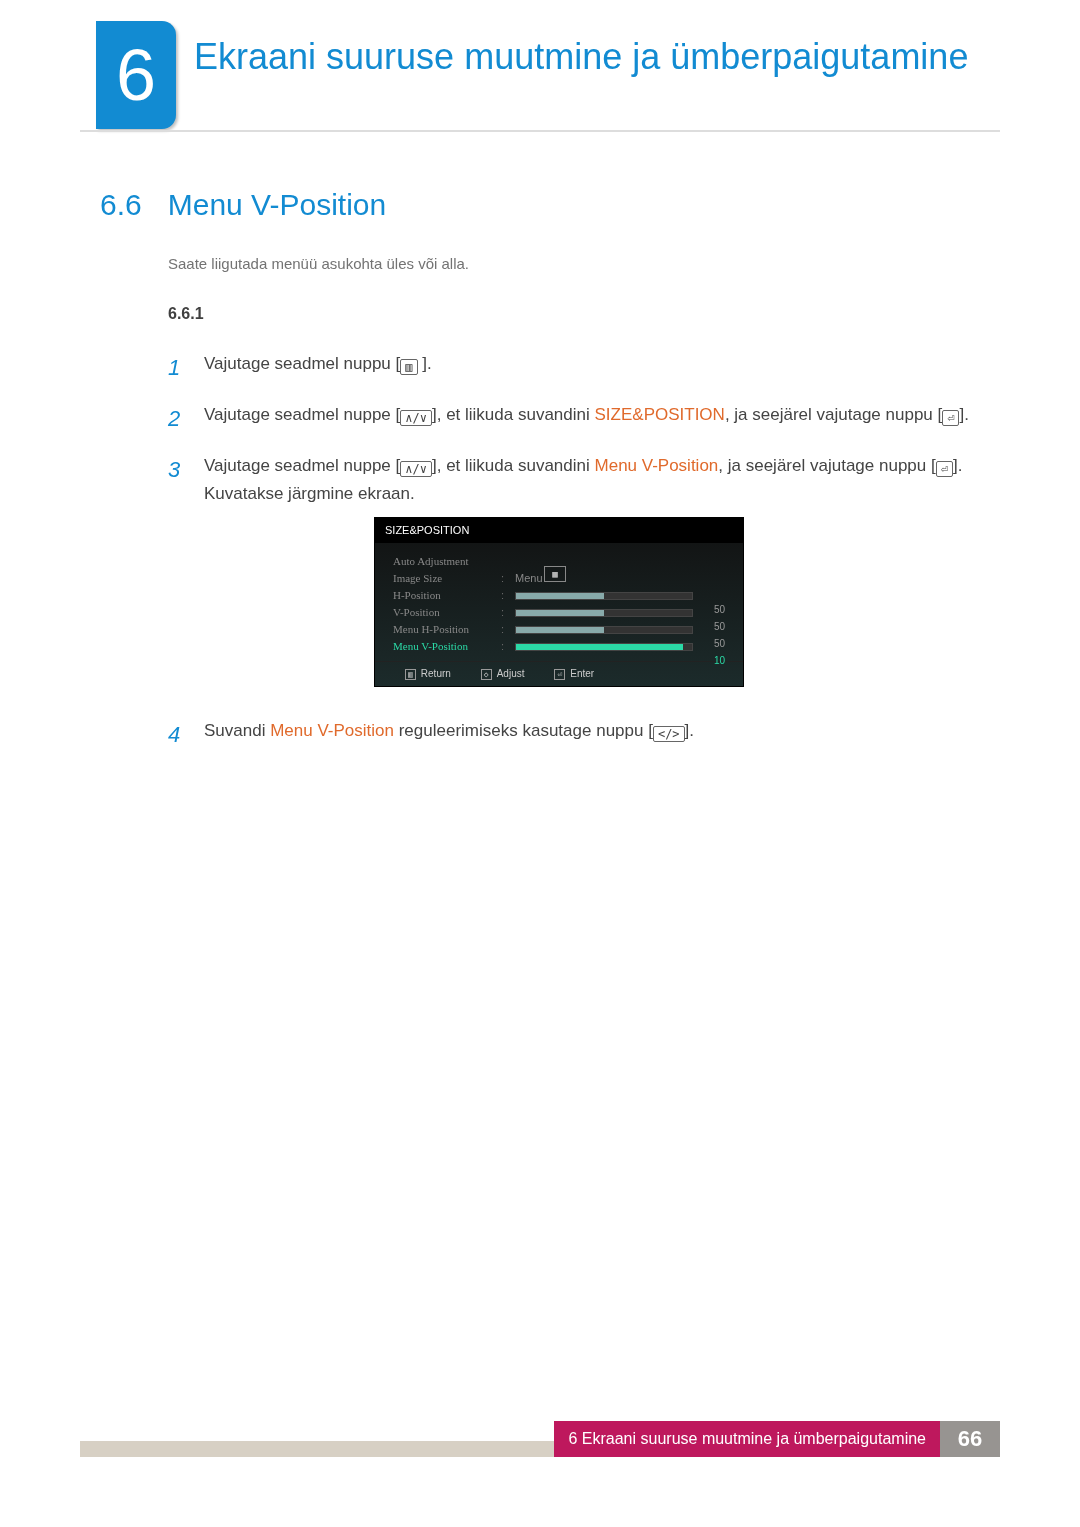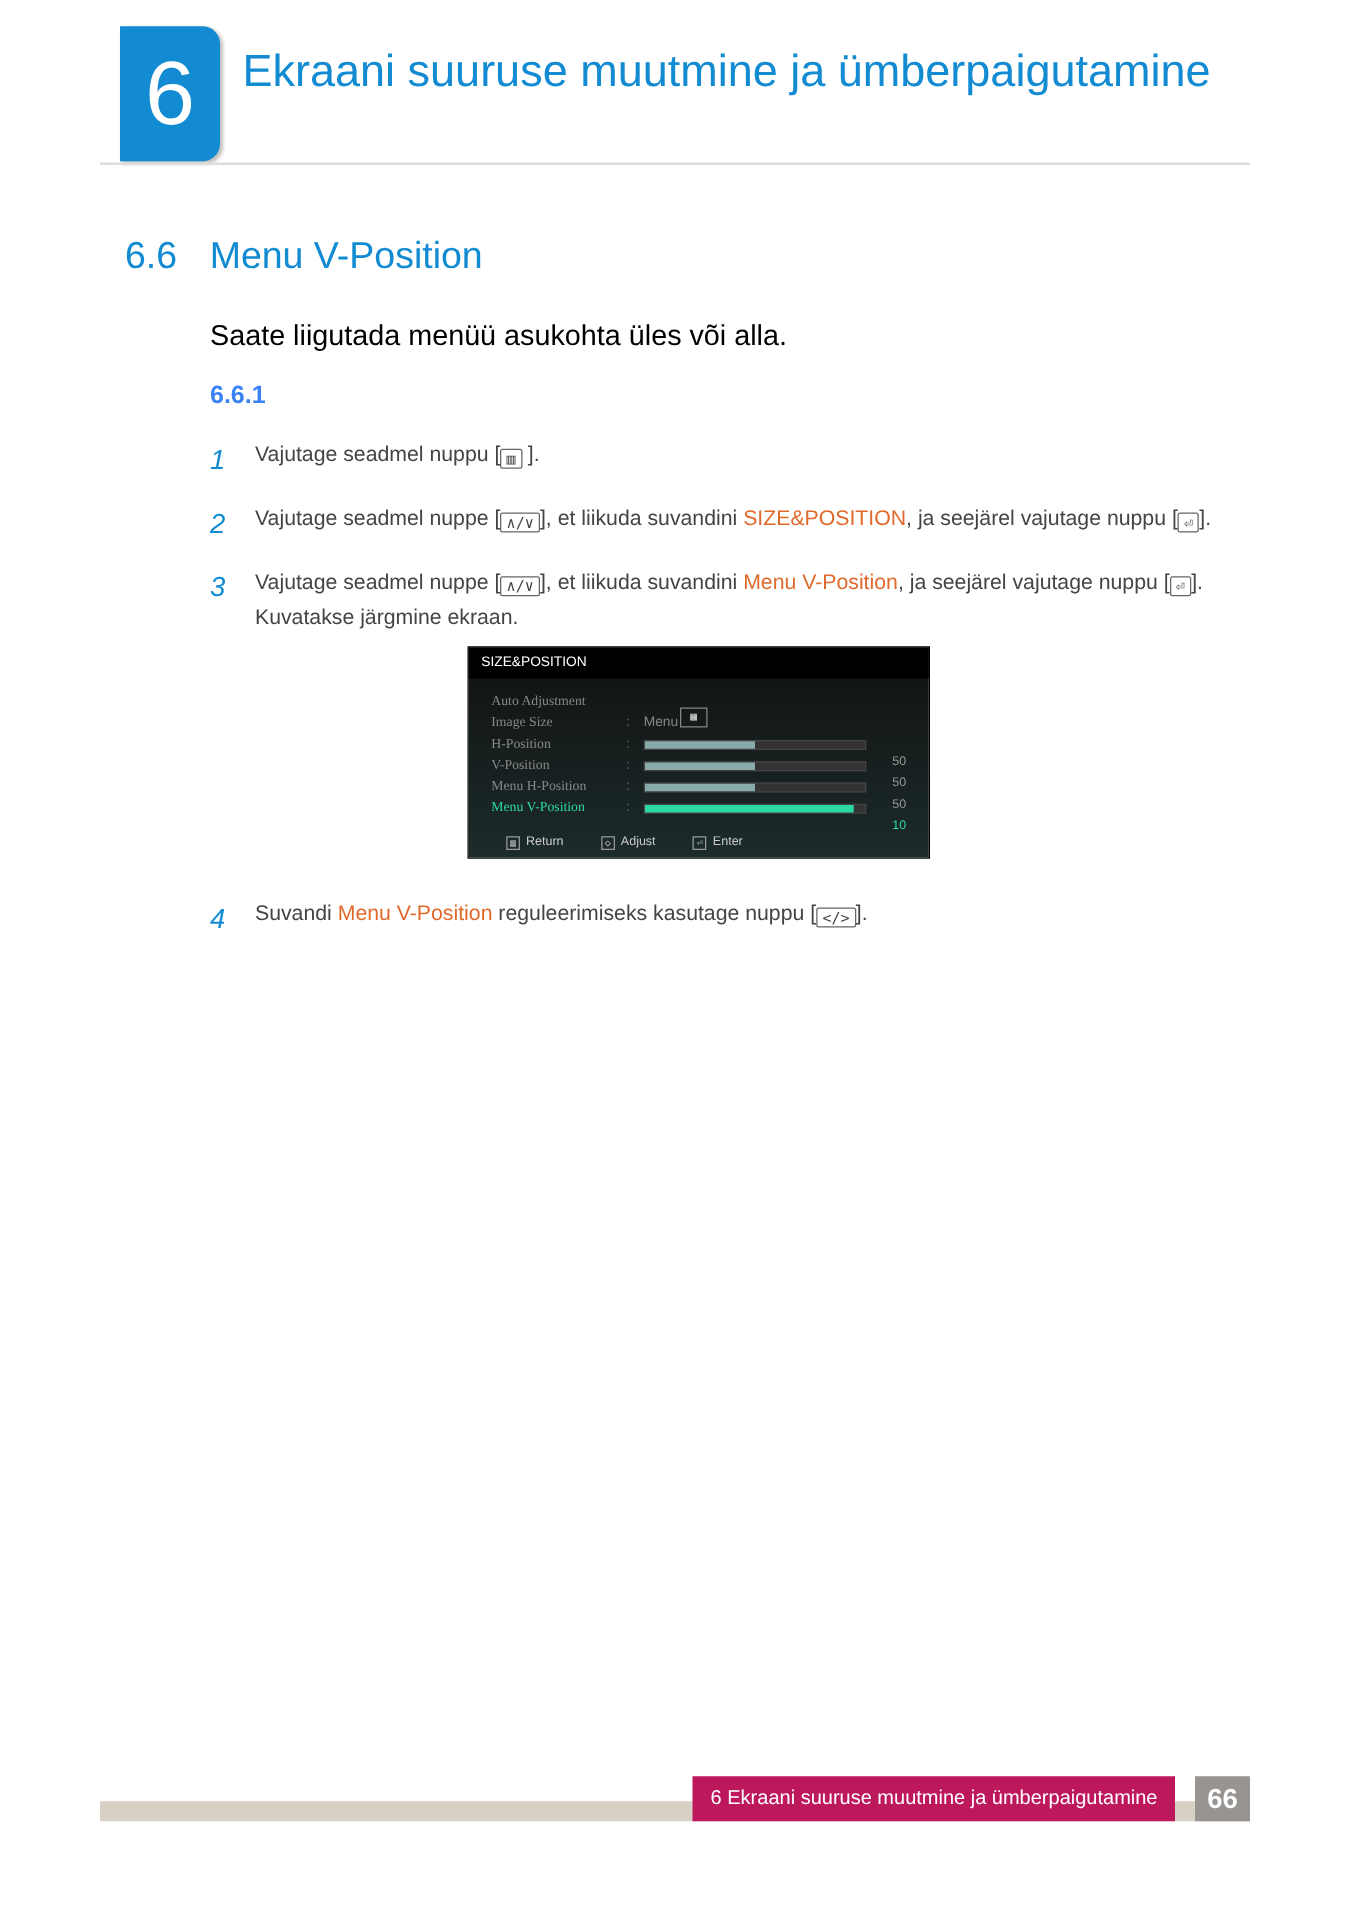--- a/index.html
+++ b/index.html
@@ -51,28 +51,28 @@
     display: flex;
     gap: 26px;
     align-items: baseline;
   }
   .section-number { font-size: 30px; color: #128bd2; font-weight: 400; }
   .section-title  { font-size: 30px; color: #128bd2; font-weight: 400; }
 
   .section-desc {
     position: absolute;
     left: 168px; top: 255px; right: 116px;
-    font-size: 23px; color: #000000;
+    font-size: 15px; color: #737373;
   }
   
   .subsection-row {
     position: absolute;
     left: 168px; top: 305px; right: 100px;
     display: flex; gap: 24px;
-    font-size: 20px; color: #3b82f6; font-weight: 600;
+    font-size: 16px; color: #404040; font-weight: 600;
   }
   
   .steps {
     position: absolute;
     left: 168px; top: 350px; right: 100px;
   }
   .step { display: flex; gap: 16px; margin-bottom: 16px; line-height: 1.6; }
   .step-num {
     color: #128bd2;
     font-style: italic;
@@ -177,21 +177,21 @@
     height: 36px;
     display: flex; align-items: center;
     padding: 0 14px;
     background: #be185d;
     color: #fff;
     font-size: 16px;
   }
   .footer-page {
     position: absolute;
     right: 80px; bottom: 70px;
-    width: 44px; height: 36px;
+    width: 60px; height: 36px;
     background: #979491;
     color: #fff;
     display: flex; align-items: center; justify-content: center;
     font-size: 22px;
     font-weight: 600;
   }
 </style>
 </head>
 <body>
 

